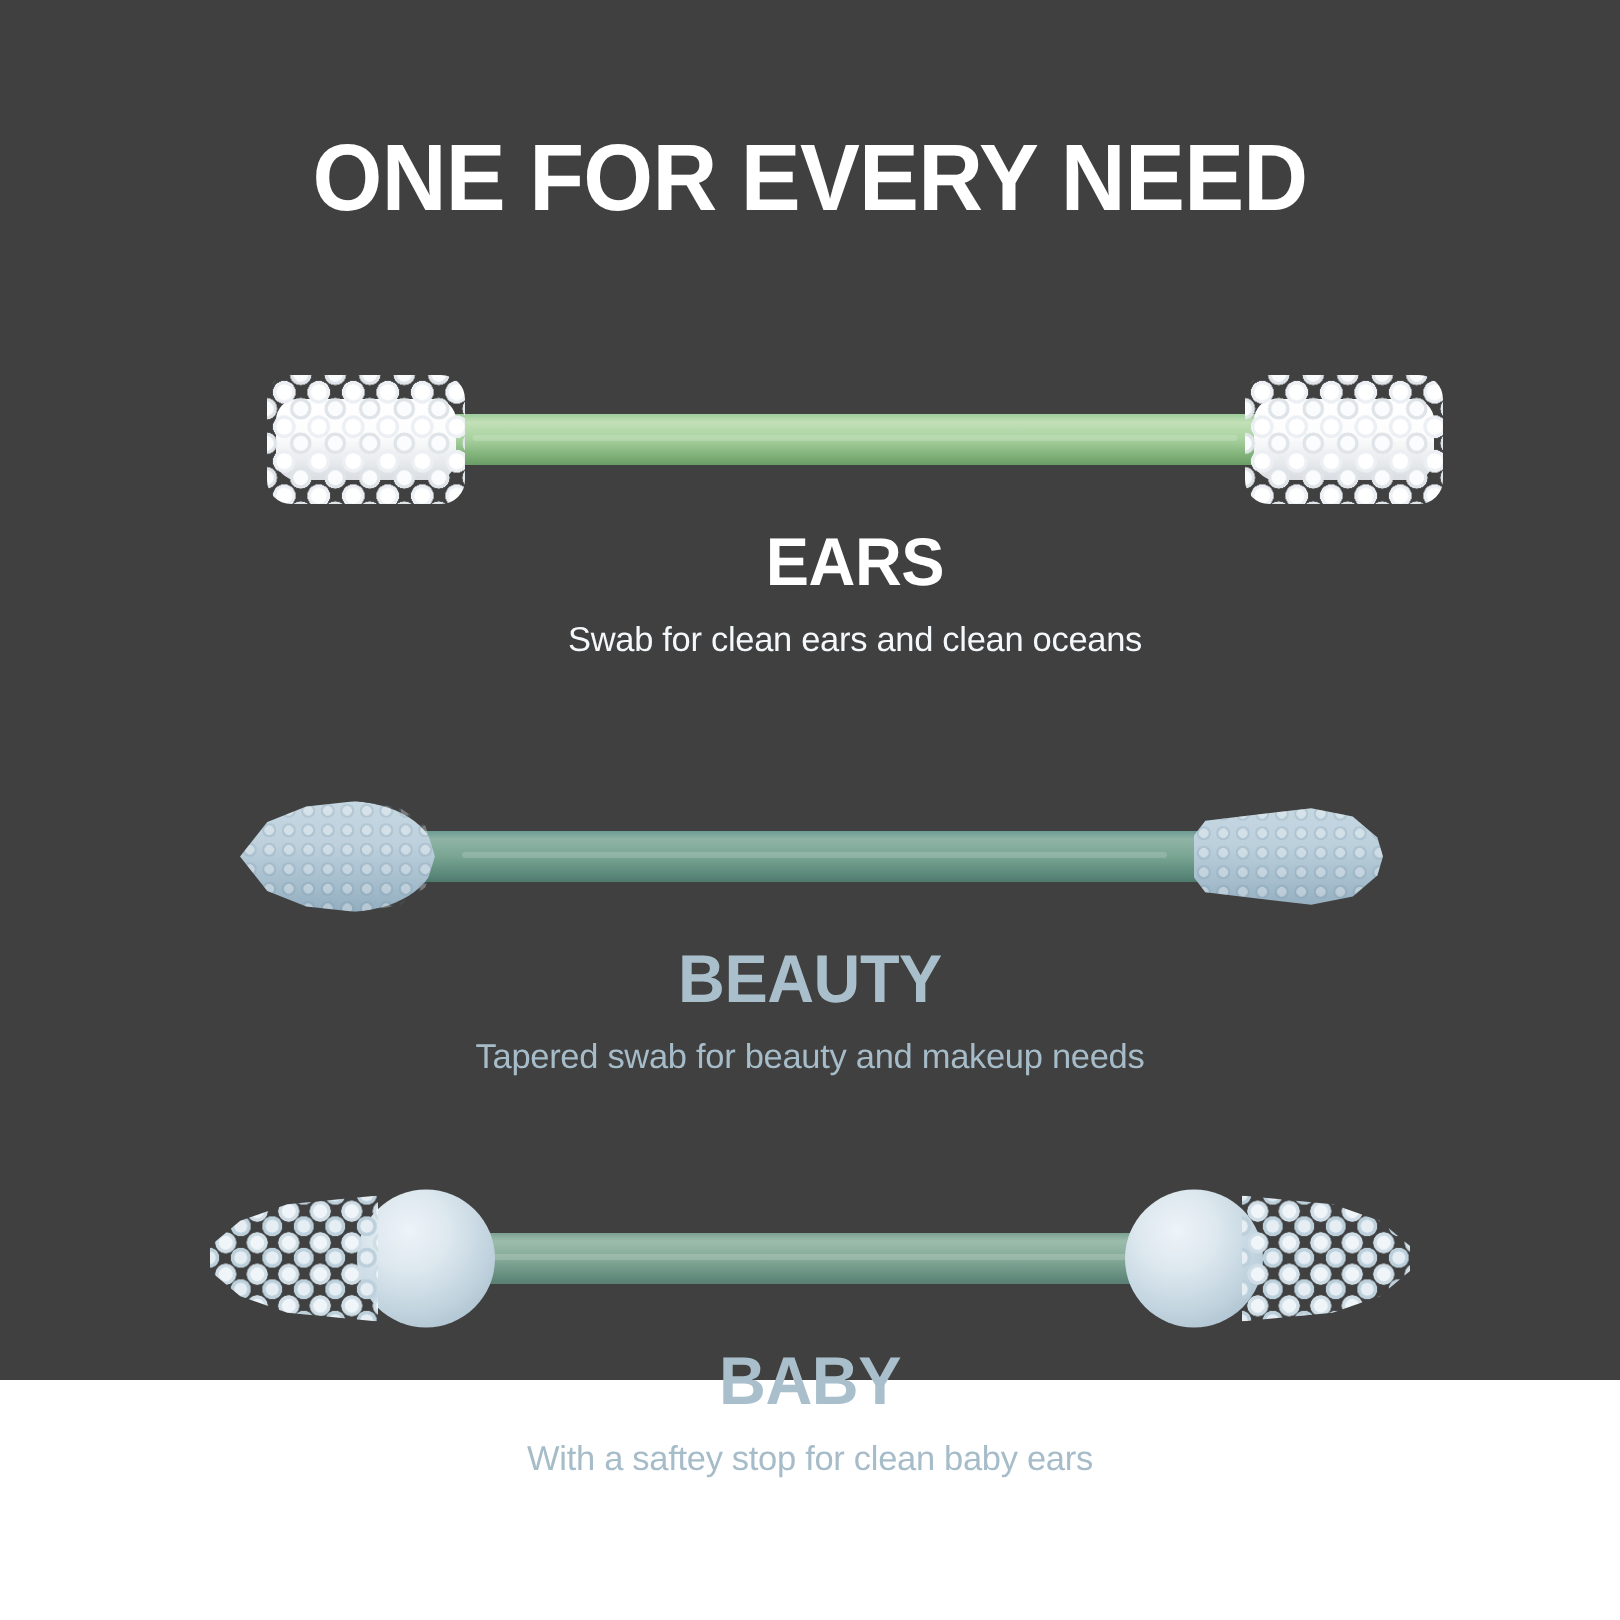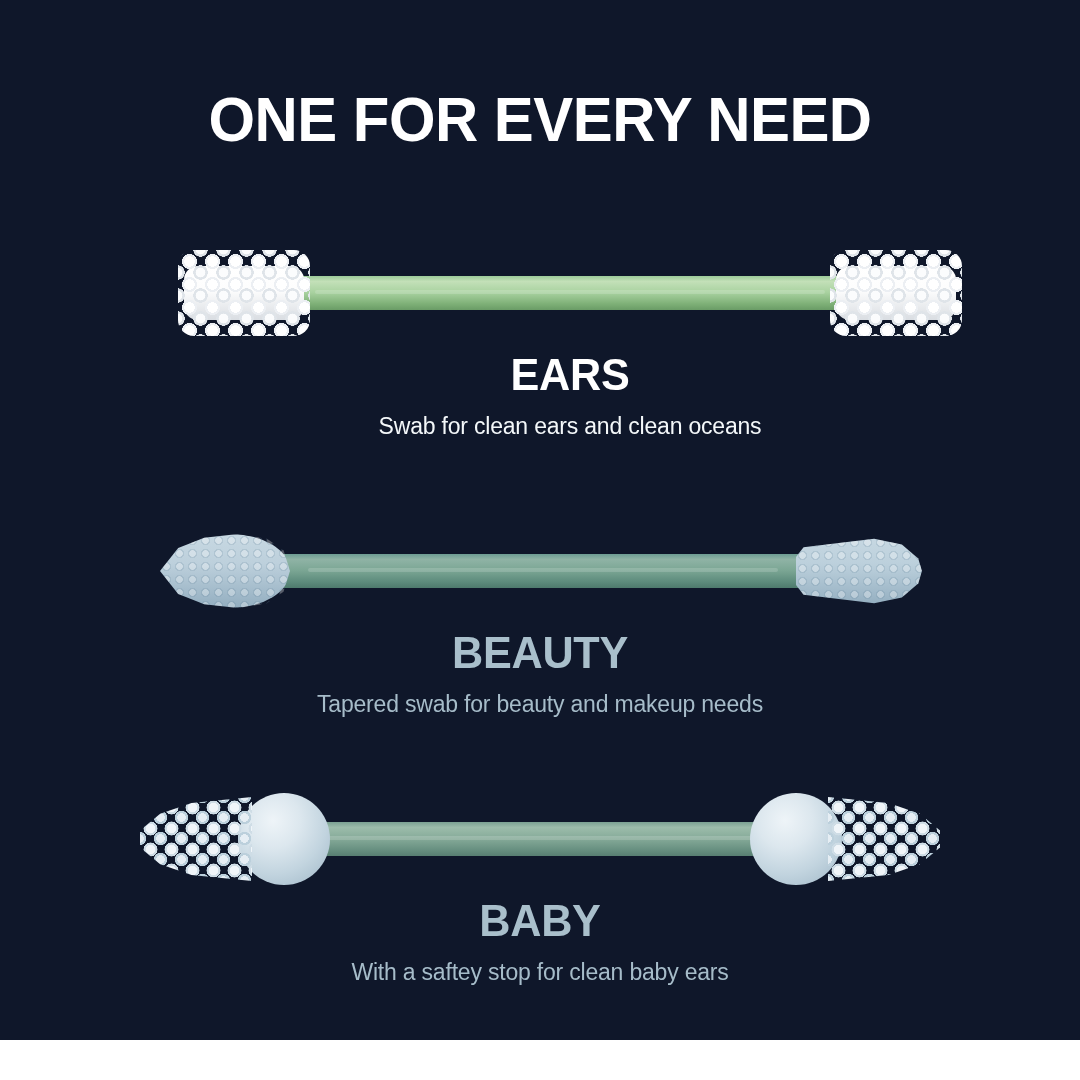--- a/index.html
+++ b/index.html
@@ -9,22 +9,22 @@
   body {
     width: 1080px;
     height: 1080px;
     overflow: hidden;
     font-family: "Liberation Sans", sans-serif;
   }
 
   #canvas {
     position: relative;
     width: 1080px;
-    height: 1040px;
-    background: #0f172a;
+    height: 920px;
+    background: #404040;
   }
 
   
   #page-title {
     position: absolute;
     top: 88px;
     left: 0;
     width: 1080px;
     text-align: center;
     color: #ffffff;

